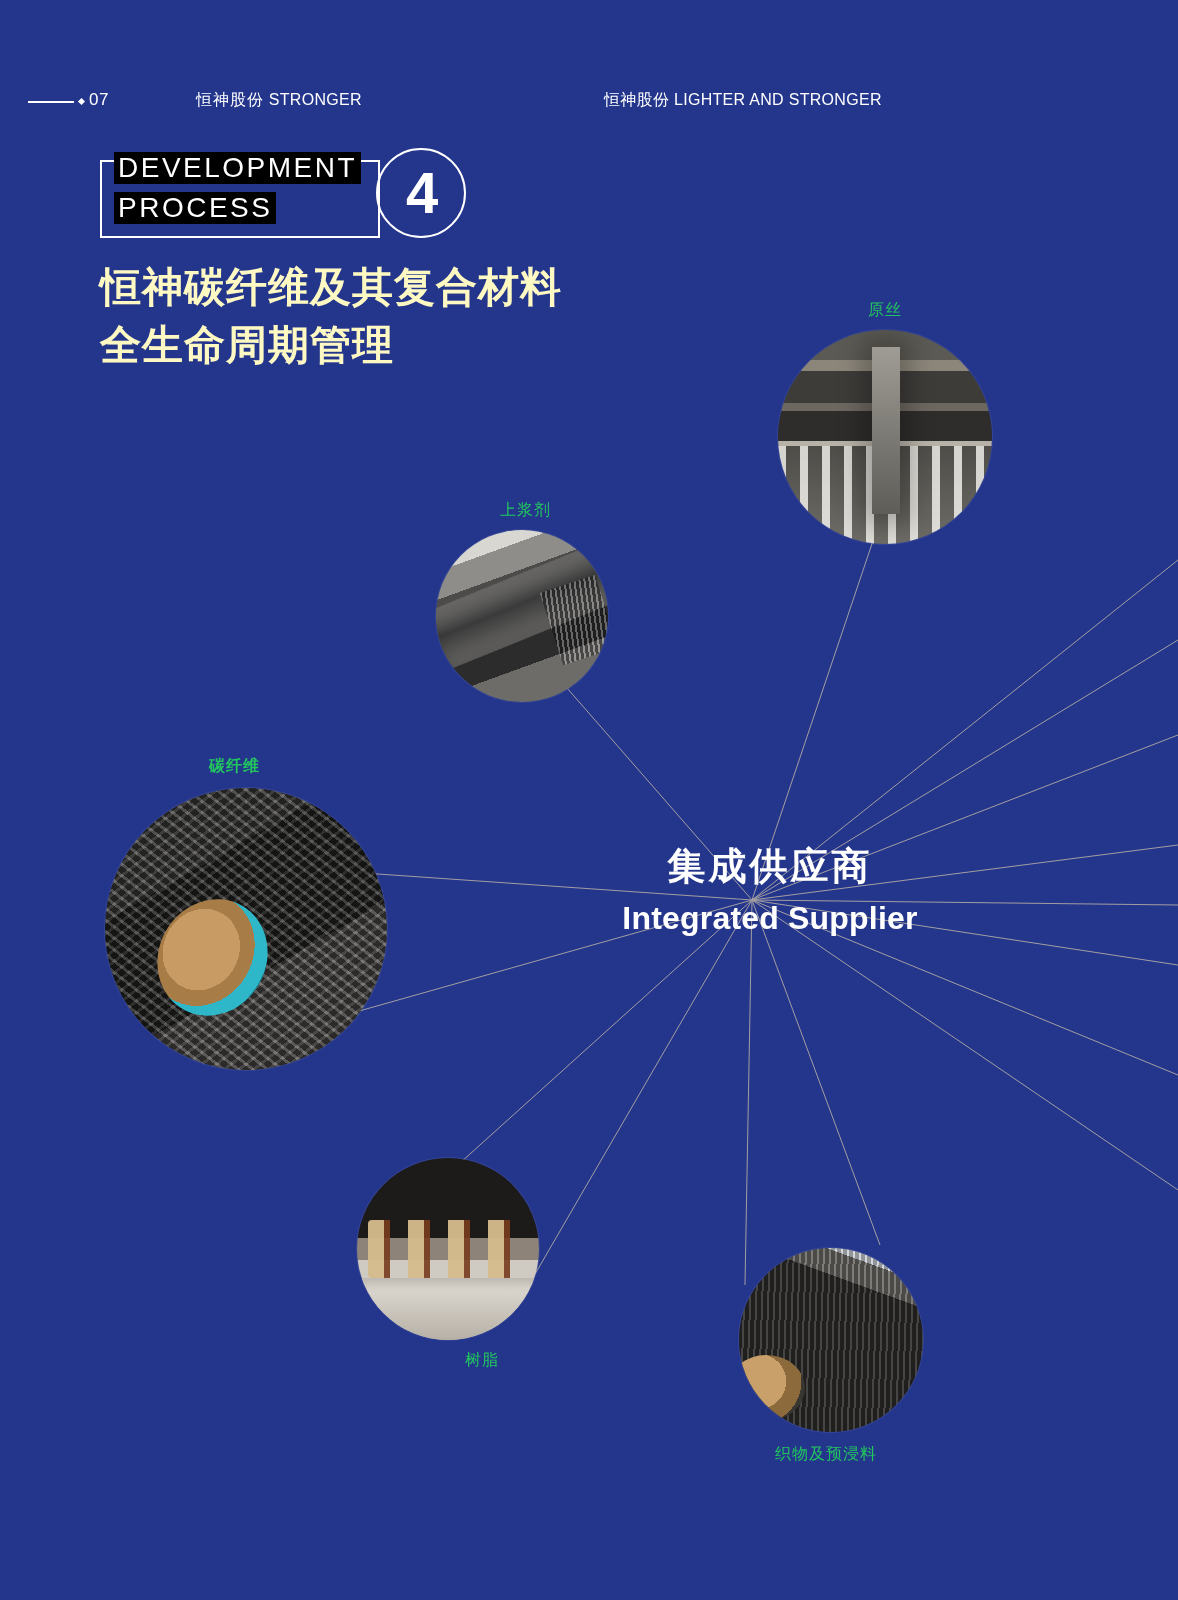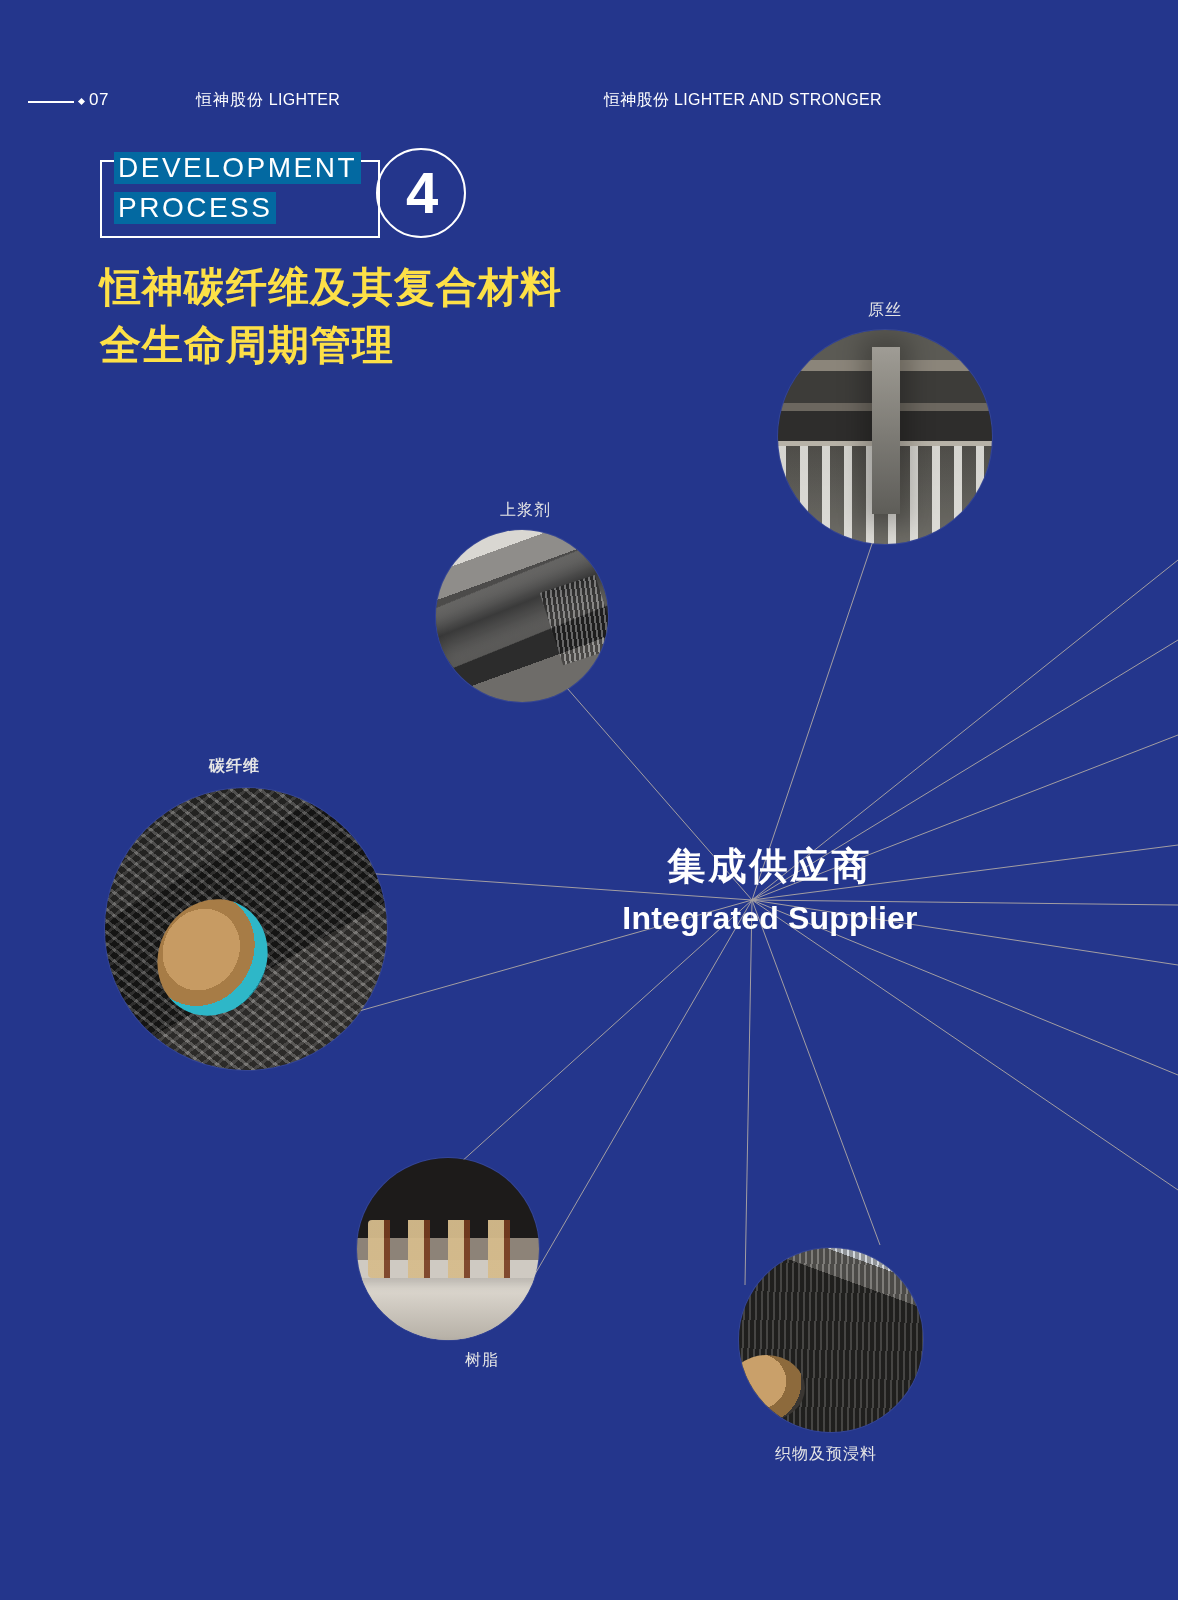--- a/index.html
+++ b/index.html
@@ -91,21 +91,21 @@
     border: 2px solid #ffffff;
     box-sizing: border-box;
   }
   .eyebrow-l1, .eyebrow-l2 {
     position: absolute;
     left: 14px;
     font-size: 28px;
     letter-spacing: 2.5px;
     font-weight: 400;
     color: #ffffff;
-    background: #0369a1;
+    background: #000000;
     padding: 0 4px;
     white-space: nowrap;
   }
   .eyebrow-l1 { top: -8px; }
   .eyebrow-l2 { top: 32px; }
   .eyebrow-circle {
     position: absolute;
     left: 276px;
     top: -12px;
     width: 90px;
@@ -123,21 +123,21 @@
     line-height: 1;
     background: #24368c;
     padding: 2px 6px;
   }
   .title-cn {
     margin-top: 18px;
     font-size: 41px;
     font-weight: 700;
     line-height: 1.42;
     letter-spacing: 1px;
-    color: #fde047;
+    color: #fef9c3;
   }
 
   
   .lines-svg {
     position: absolute;
     left: 0;
     top: 0;
     width: 1178px;
     height: 1600px;
     pointer-events: none;
@@ -172,21 +172,21 @@
     top: 0;
     border-radius: 50%;
     overflow: hidden;
     box-shadow: 0 0 0 1px rgba(255,255,255,.08);
   }
   .node .caption {
     position: absolute;
     font-size: 16px;
     letter-spacing: 1px;
     white-space: nowrap;
-    color: #e5e5e5;
+    color: #22c55e;
   }
 
   
   .ph { position: absolute; inset: 0; }
 
   
   .ph-factory {
     background:
       linear-gradient(#5c5a52 0 14%, #8d8576 14% 19%, #3d3c38 19% 34%, #6d675c 34% 38%, #2e2d2b 38% 52%, #b9b2a3 52% 57%, #3a3937 57% 70%, #cfc8bb 70% 76%, #4a4843 76% 100%);
     filter: saturate(.75);
@@ -300,21 +300,21 @@
 <body>
 
 <div class="page">
 
   <div class="header">
     <div class="header-rule"></div>
     <div class="header-dot"></div>
     <div class="header-page">07</div>
     <div class="header-brand">
       <span class="cn">恒神股份</span>
-      <span>LIGHTER</span>
+      <span>STRONGER</span>
     </div>
     <div class="header-slogan">
       <span class="cn">恒神股份</span>
       <span>LIGHTER AND STRONGER</span>
     </div>
   </div>
 
   <div class="title-block">
     <div class="eyebrow">
       <div class="eyebrow-box"></div>

